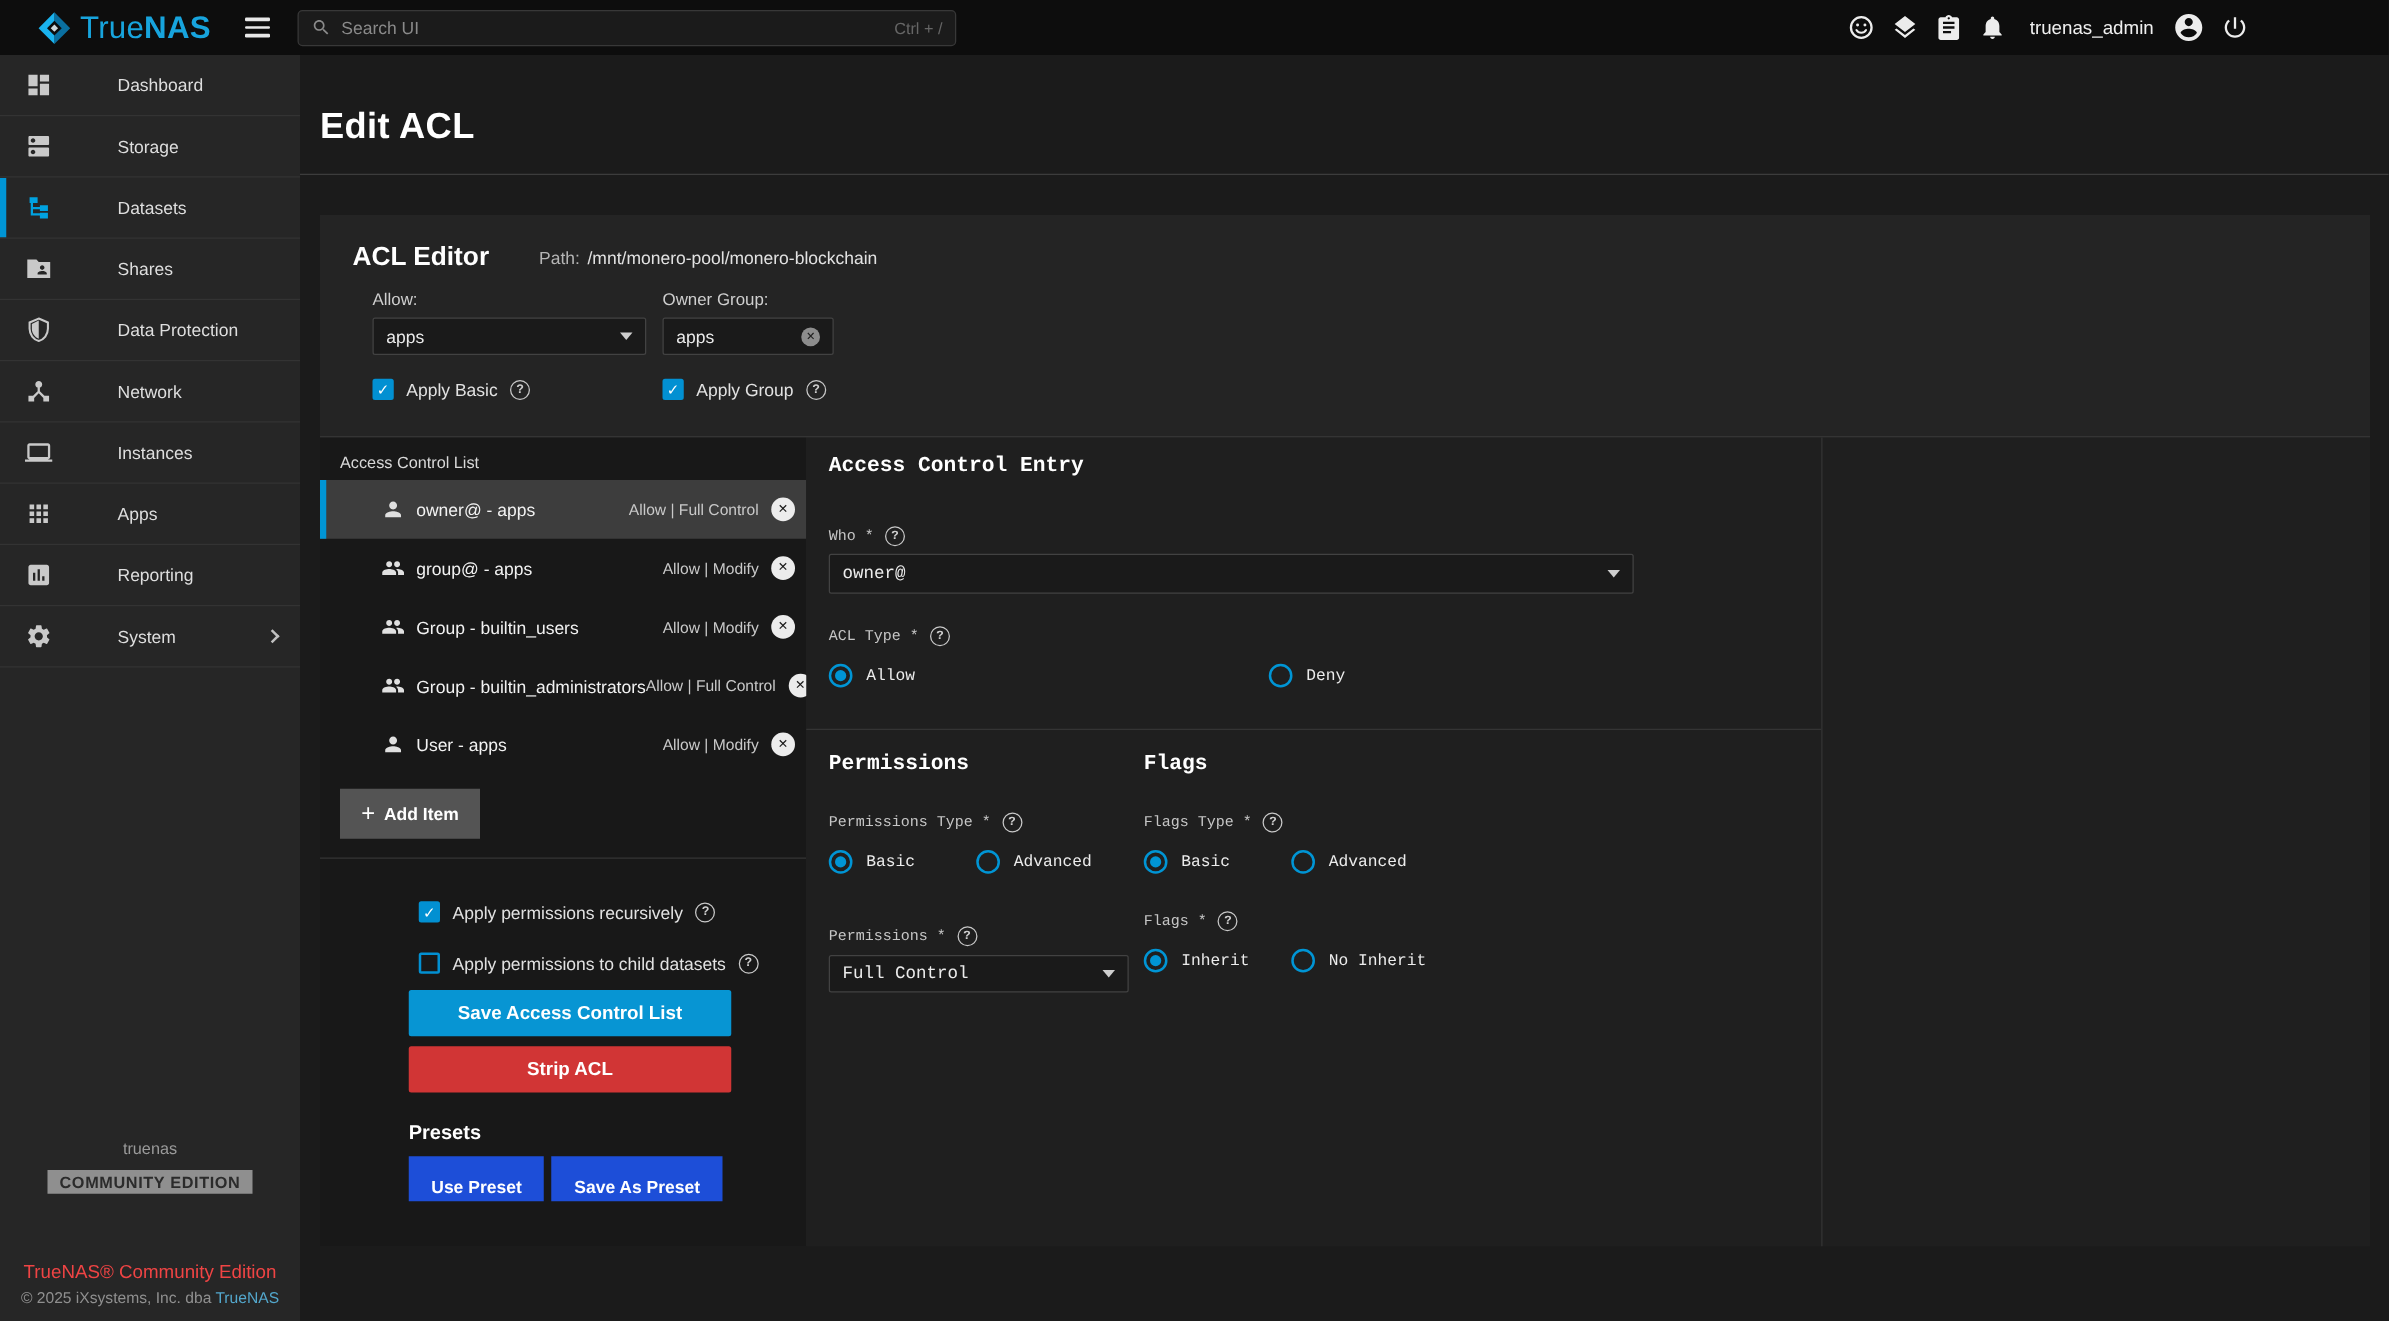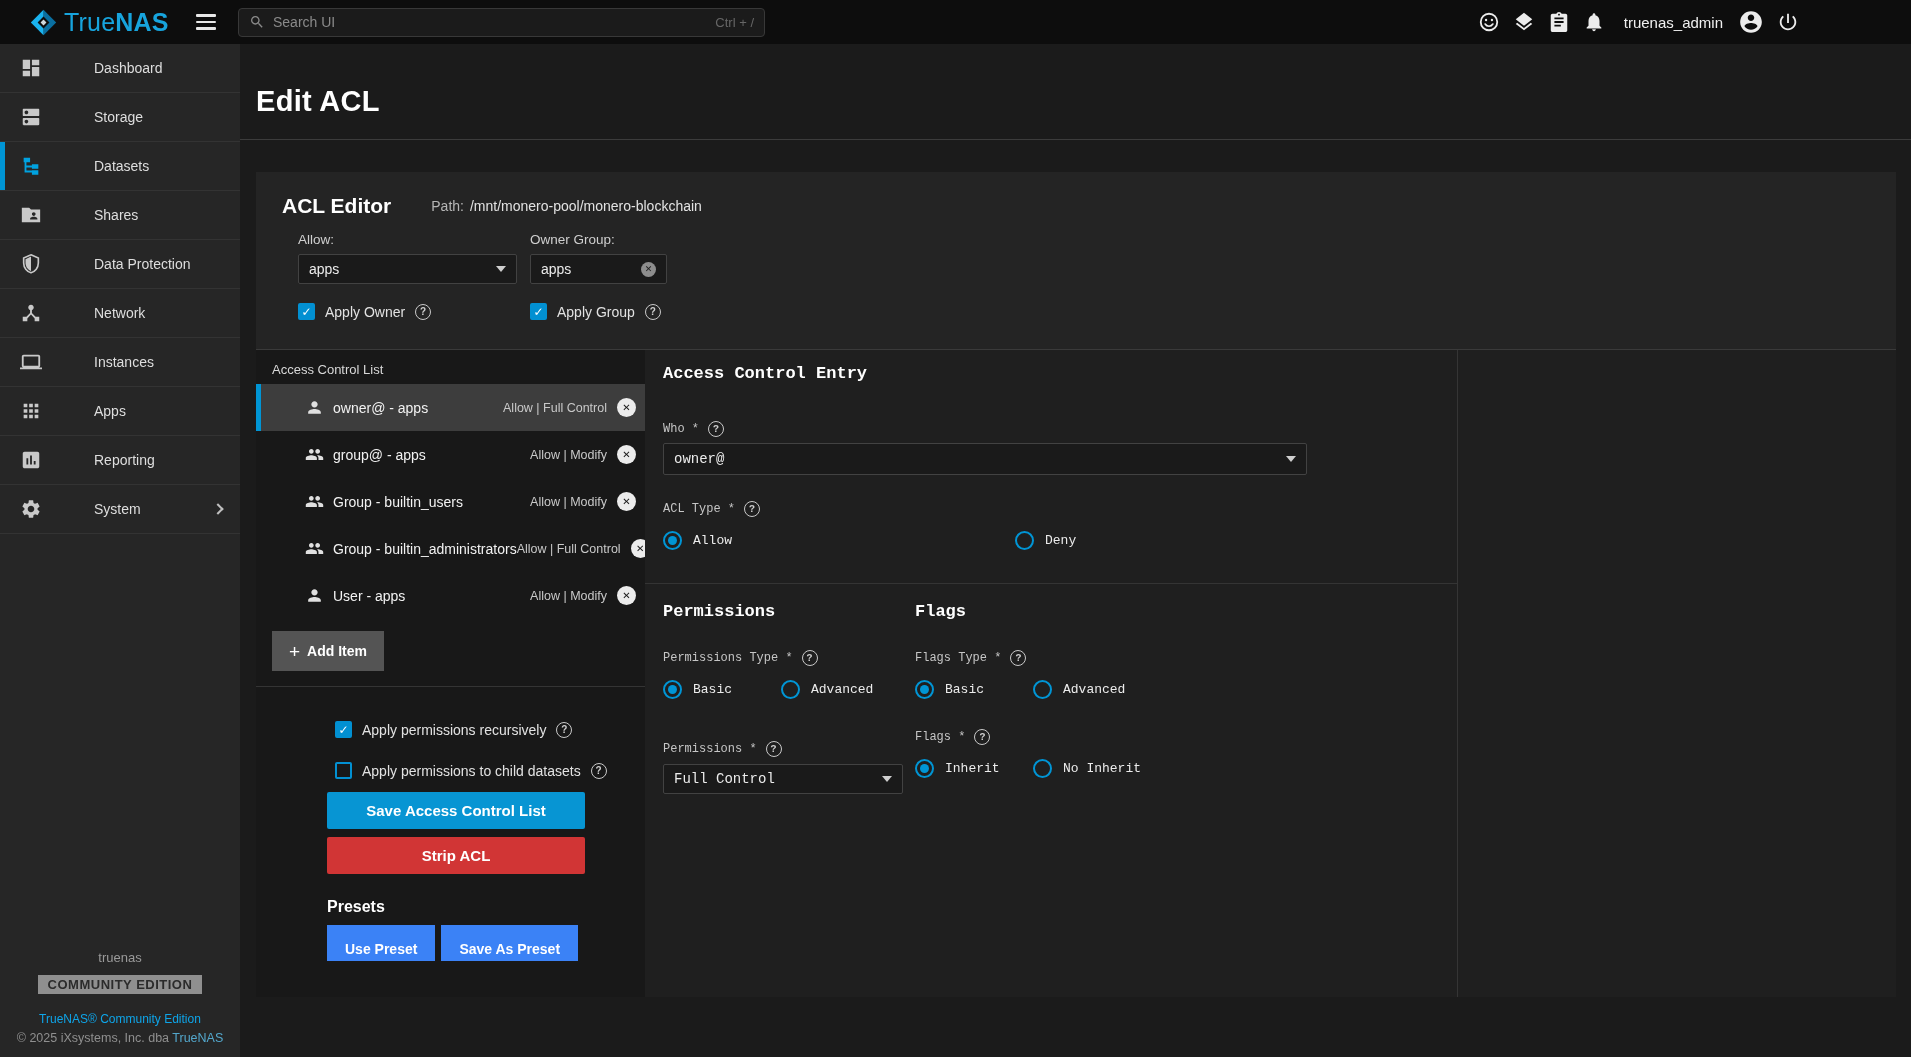--- a/index.html
+++ b/index.html
@@ -38,21 +38,21 @@
   .side-icon svg { width: 100%; height: 100%; }
   .side-label { margin-left: 20px; font-size: 14px; color: #dedede; }
   .side-chevron { display: none; position: absolute; right: 18px; width: 8px; height: 8px;
     border-top: 2px solid #c0c0c0; border-right: 2px solid #c0c0c0; transform: rotate(45deg); }
   .side-item.active { box-shadow: inset 5px 0 0 #0095d5; }
   .side-item.active .side-icon { color: #00a2e0; }
   .sidebar-footer { margin-top: auto; text-align: center; padding-bottom: 12px; }
   .host-name { font-size: 13px; color: #9a9a9a; margin-bottom: 10px; }
   .edition-badge { display: inline-block; background: #8f8f8f; color: #2b2b2b; font-size: 13px;
     font-weight: 700; letter-spacing: .5px; padding: 2px 10px; margin-bottom: 18px; }
-  .edition-line { font-size: 12px; color: #0ea5e9; margin-bottom: 5px; }
+  .edition-line { font-size: 15px; color: #ef4444; margin-bottom: 5px; margin-top: 36px; }
   .copy-line { font-size: 12.5px; color: #8f8f8f; }
   .copy-link { color: #53a7cc; cursor: pointer; }
 
   
   .main { flex: 1; display: flex; flex-direction: column; background: #1b1b1b; min-width: 0; }
   .page-header { height: 96px; padding: 40px 0 0 16px; border-bottom: 1px solid #3c3c3c; }
   .page-header h1 { font-size: 29px; font-weight: 700; color: #fff; letter-spacing: .3px; line-height: 34px; }
 
   .card { margin: 32px 15px 0 16px; height: 825px; background: #242424; display: flex; flex-direction: column; }
 
@@ -107,21 +107,21 @@
   .add-item .plus { font-size: 19px; font-weight: 400; line-height: 1; }
   .list-divider { margin-top: 15px; border-top: 1px solid #343434; }
   .list-panel .check-row.first { margin: 34px 0 0 79px; }
   .list-panel .check-row.second { margin: 24px 0 0 79px; }
   .save-btn { margin: 13px 0 0 71px; width: 258px; height: 37px; background: #0795d3; border: none;
     border-radius: 2px; color: #fff; font-weight: 700; font-size: 15px; cursor: pointer; font-family: inherit; }
   .strip-btn { margin: 8px 0 0 71px; width: 258px; height: 37px; background: #d13535; border: none;
     border-radius: 2px; color: #fff; font-weight: 700; font-size: 15px; cursor: pointer; font-family: inherit; }
   .presets-title { margin: 24px 0 0 71px; font-size: 16px; font-weight: 700; color: #fff; }
   .preset-btns { margin: 9px 0 0 71px; display: flex; gap: 6px; }
-  .preset-btns button { height: 36px; background: #3b82f6; border: none; color: #fff; font-weight: 700;
+  .preset-btns button { height: 36px; background: #1d4ed8; border: none; color: #fff; font-weight: 700;
     font-size: 14px; padding: 16px 18px; cursor: pointer; font-family: inherit; }
 
   
   .ace-panel { flex: 1; background: #1f1f1f; min-width: 0; font-family: Liberation Mono, monospace; }
   .ace-inner { width: 813px; height: 100%; border-right: 1px solid #353535; padding: 14px 0 0 18px; }
   .ace-inner h3 { font-size: 17px; font-weight: 700; color: #fff; }
   .field-label-row { display: flex; align-items: center; gap: 9px; }
   .field-label-row .small-lbl { font-size: 12px; color: #c6c6c6; }
   .mt-who { margin-top: 38px; }
   .who-select { width: 644px; height: 32px; margin-top: 6px; }
@@ -318,21 +318,21 @@
           <div class="field-col1">
             <label class="fld-label">Allow:</label>
             <div class="select owner-select">
               <span>apps</span>
               <span class="caret"></span>
             </div>
             <div class="check-row">
               <span class="checkbox on">
                   <span class="tick">✓</span>
                 </span>
-              <span class="cb-label">Apply Owner</span>
+              <span class="cb-label">Apply Basic</span>
               <span class="help">?</span>
             </div>
           </div>
           <div class="field-col2">
             <label class="fld-label">Owner Group:</label>
             <div class="select group-input">
               <span>apps</span>
               <span class="clear-x">✕</span>
             </div>
             <div class="check-row">

